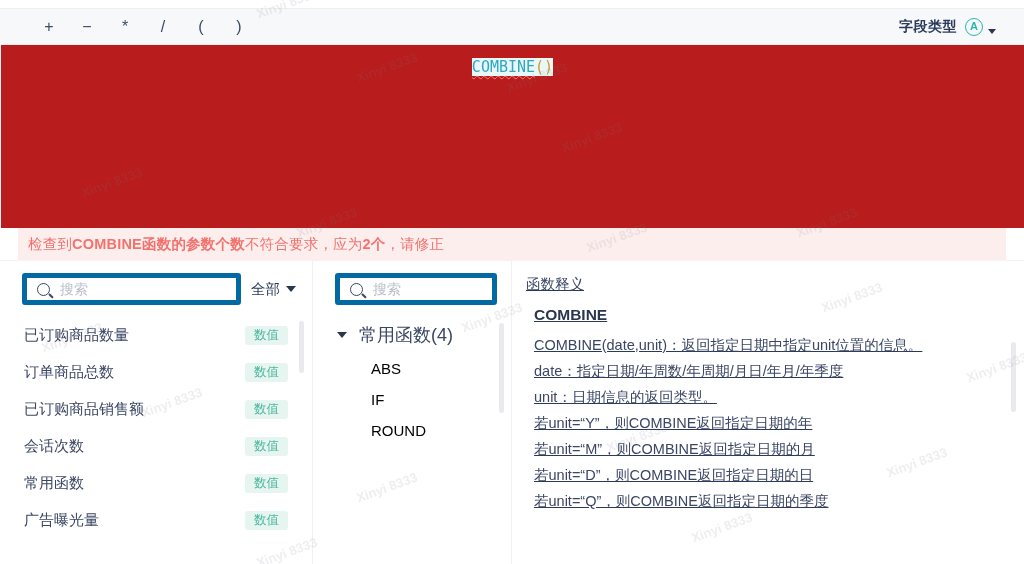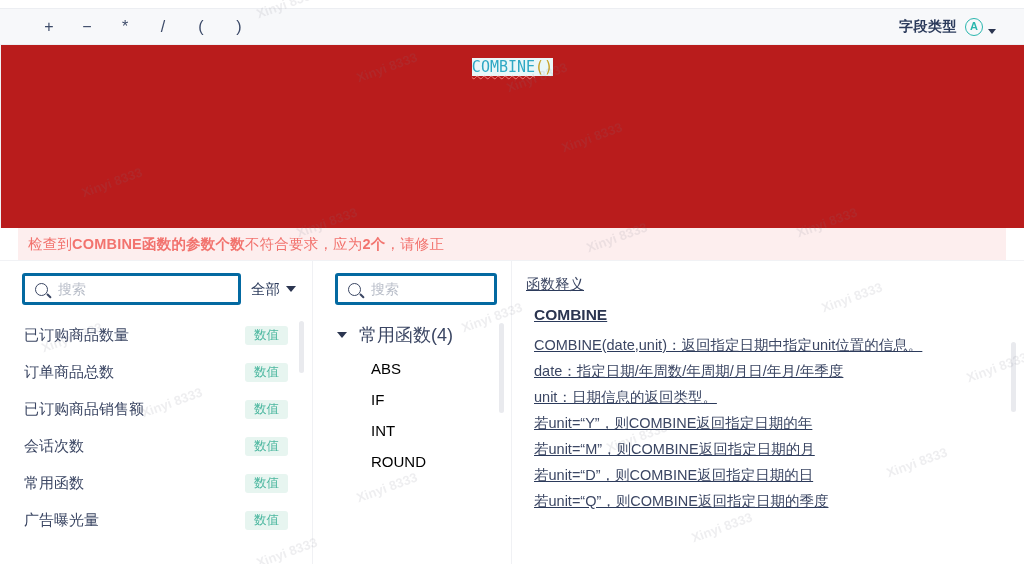--- a/index.html
+++ b/index.html
@@ -156,21 +156,21 @@
   
   .search-row {
     display: flex;
     align-items: center;
     gap: 10px;
     padding: 12px 14px 8px 22px;
   }
   .search-box {
     flex: 1;
     height: 32px;
-    border: 3px solid #0369a1;
+    border: 5px solid #0369a1;
     border-radius: 3px;
     display: flex;
     align-items: center;
     gap: 8px;
     padding: 0 10px;
     background: #fff;
   }
   .mag {
     width: 13px; height: 13px;
     border: 1.6px solid #3a4663;
@@ -365,21 +365,20 @@
         </div>
       </div>
 
       <div class="scroll-area">
         <div class="fn-group">
           <span class="tri-dn"></span>
           <span>常用函数(4)</span>
         </div>
         <div class="fn-item">ABS</div>
         <div class="fn-item">IF</div>
-        <div class="fn-item">INT</div>
         <div class="fn-item">ROUND</div>
         <div class="vscroll" id="fn-scroll"></div>
       </div>
     </div>
 
     <div class="panel" id="panel-desc">
       <div id="desc-title">函数释义</div>
       <div class="scroll-area">
         <div id="desc-body">
           <div id="desc-fn-name">COMBINE</div>

